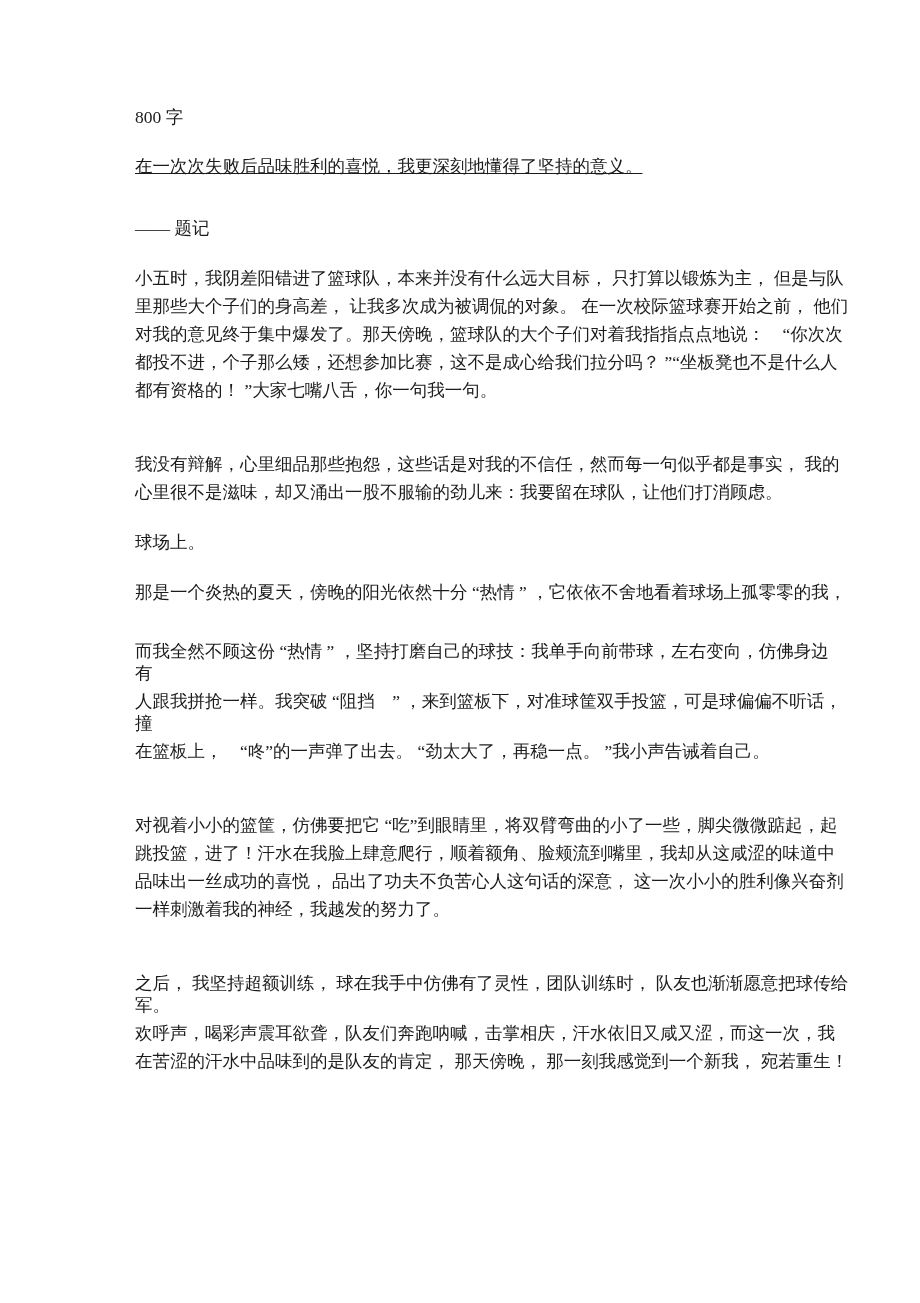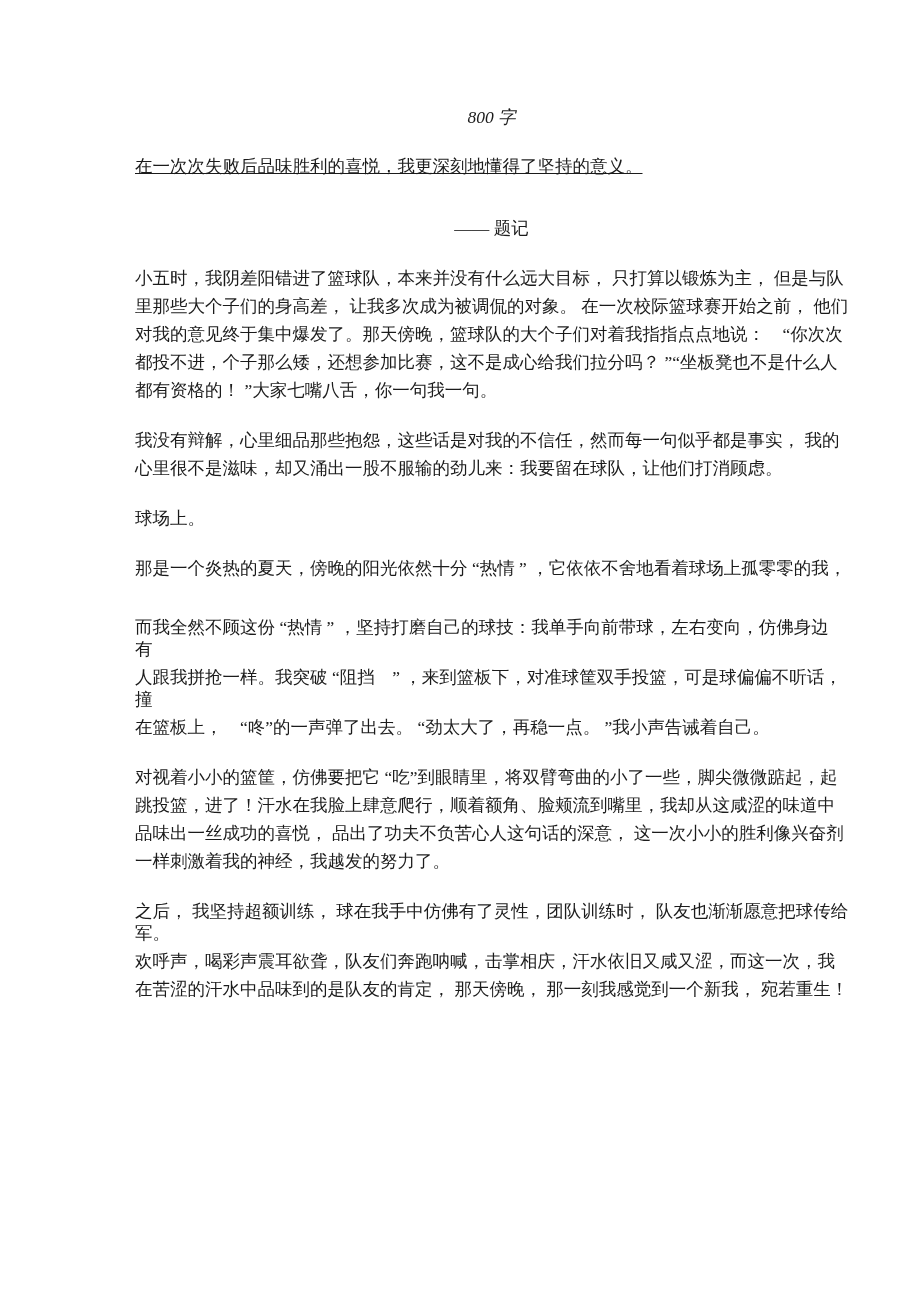--- a/index.html
+++ b/index.html
@@ -22,28 +22,26 @@
     width: 713px;
   }
   .line {
     font-size: 17.5px;
     line-height: 28px;
     height: 28px;
     white-space: pre;
     letter-spacing: 0px;
   }
   .doc-title {
-    text-align: center;
     width: 713px;
-    font-style: italic;
   }
   .epigraph   { margin-top: 21px; text-decoration: underline; }
-  .byline     { margin-top: 34px; text-align: center; }
+  .byline     { margin-top: 34px; }
   .para       { margin-top: 22px; }
-  .para.gap30 { margin-top: 22px; }
+  .para.gap30 { margin-top: 46px; }
   .para.gap19 { margin-top: 31px; }
   .carry      { margin-top: -6px; }
 </style>
 </head>
 <body>
 
 <div class="page">
 
   <div class="line doc-title">800 字</div>
 

